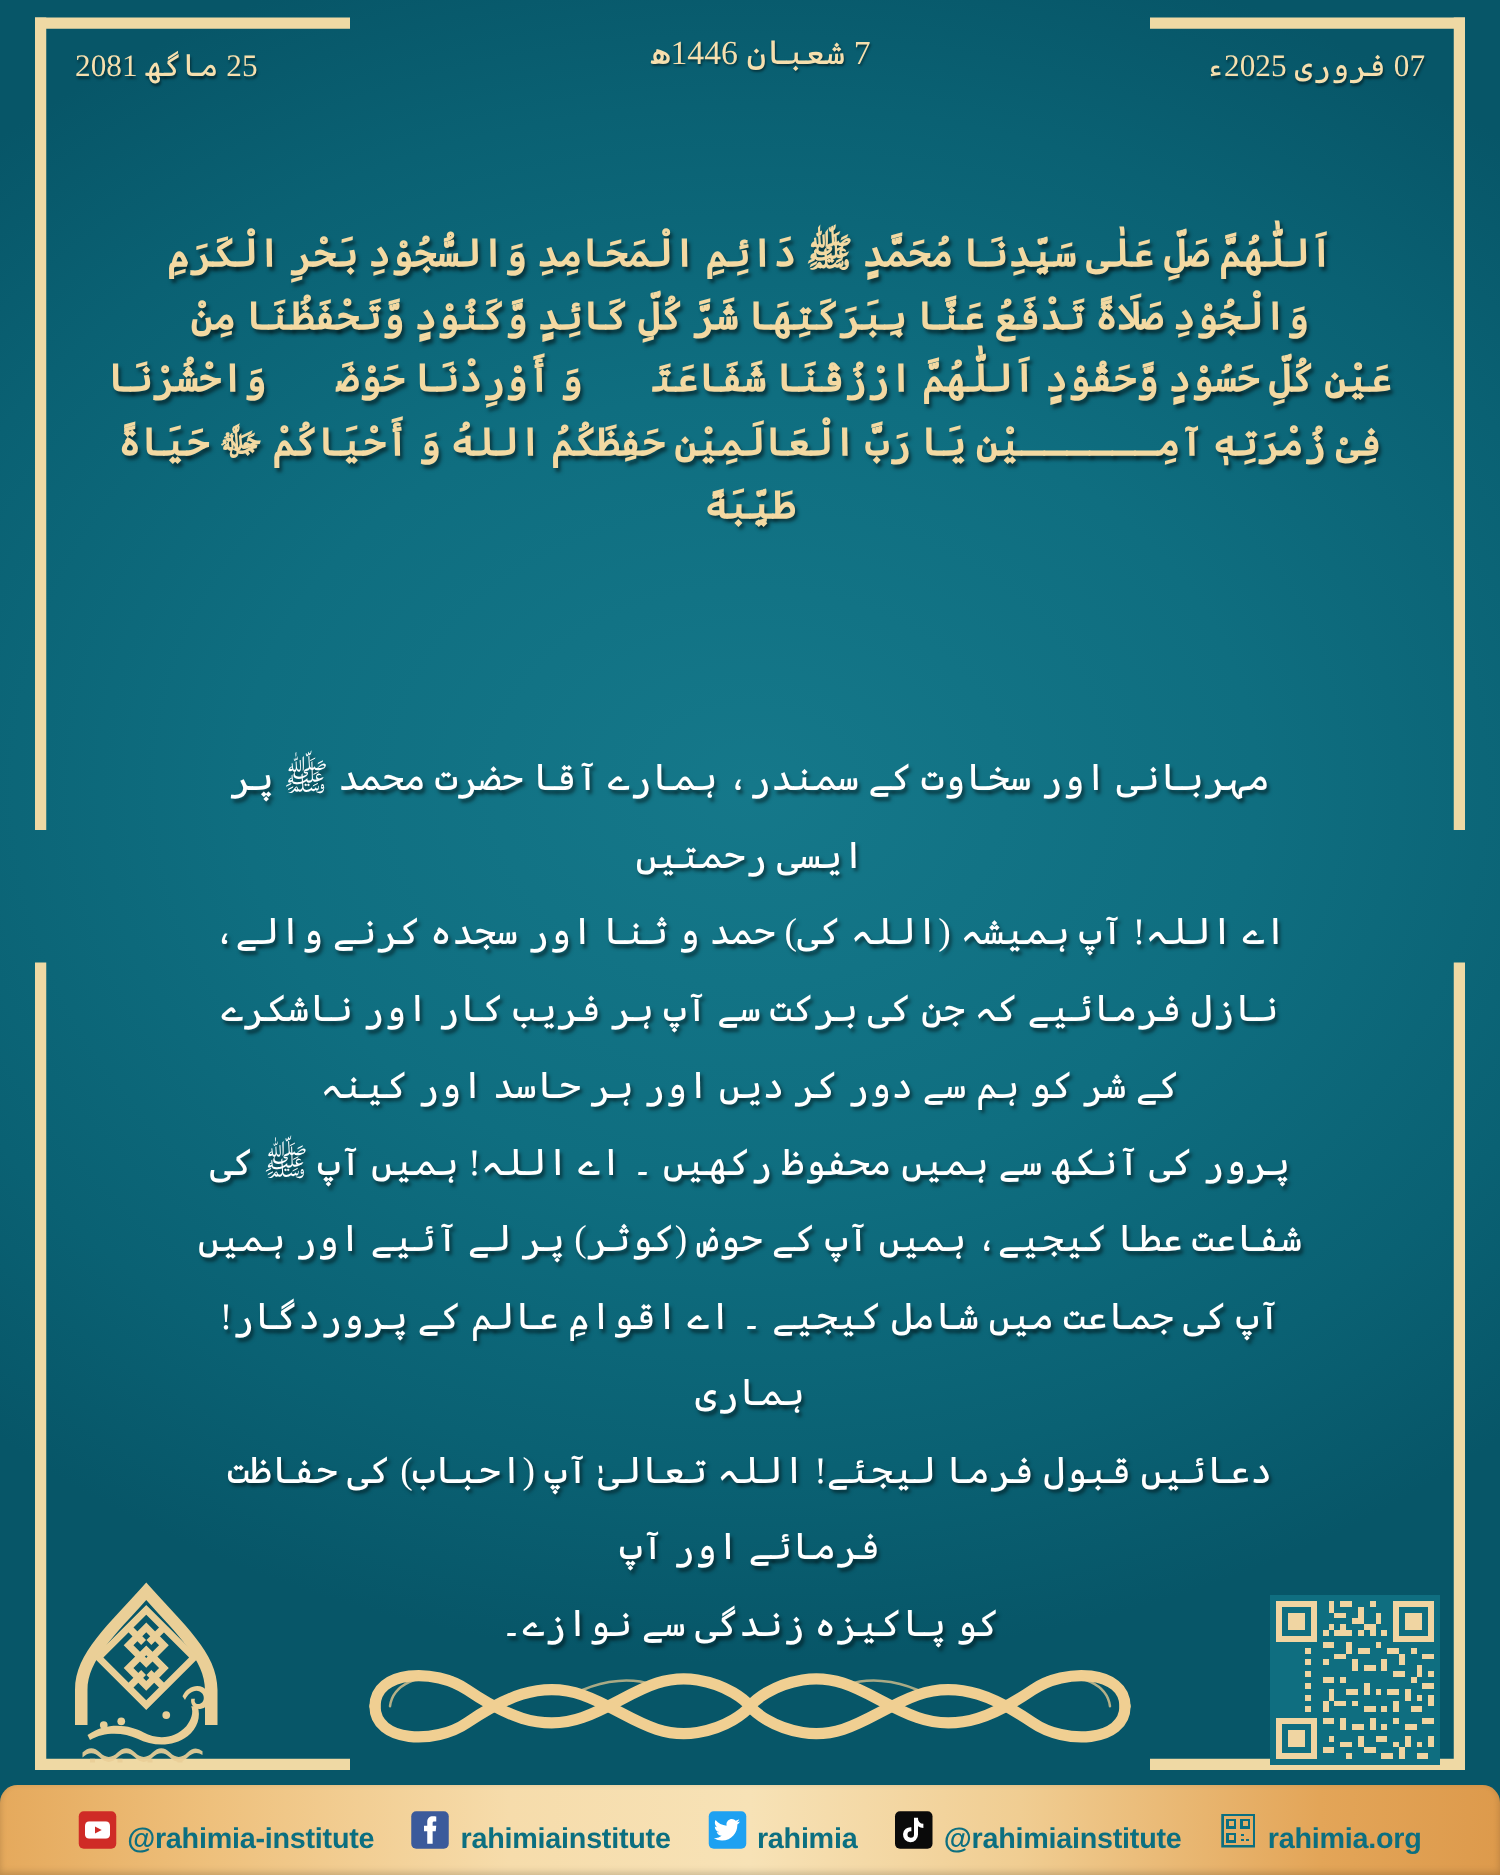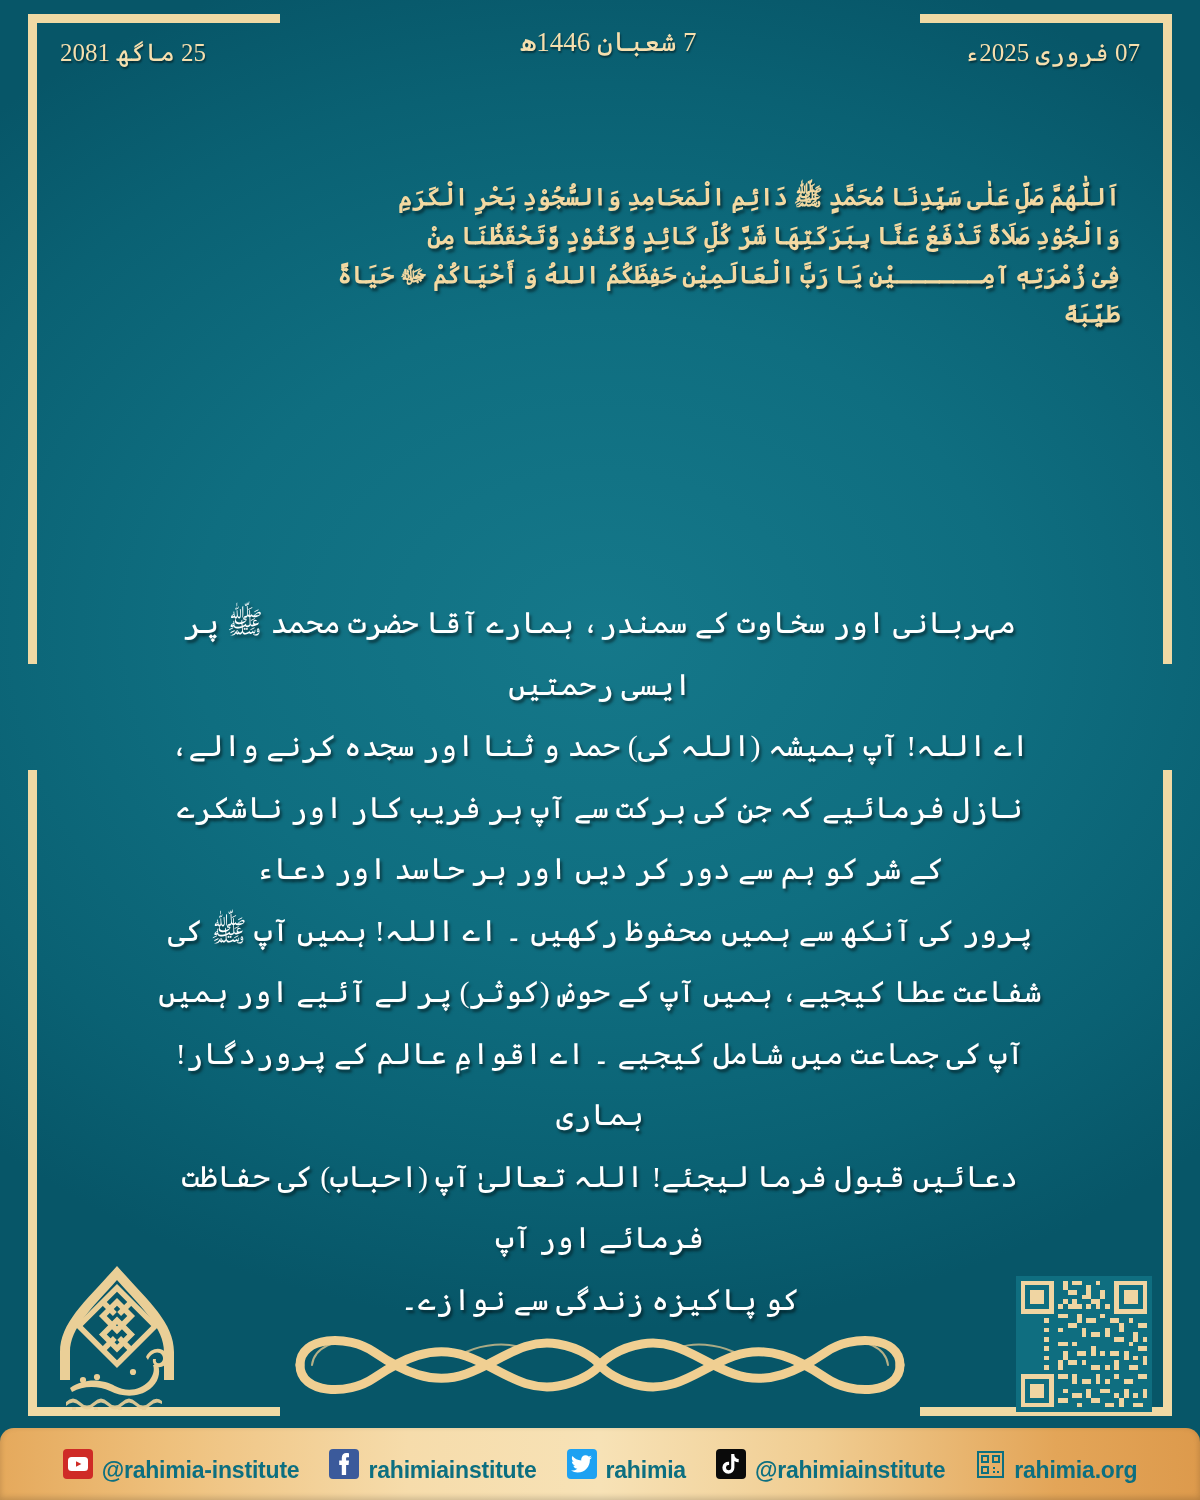--- a/index.html
+++ b/index.html
@@ -60,24 +60,24 @@
     font-size:34px;
     font-weight:bold;
     letter-spacing:.5px;
     text-shadow:2px 3px 4px rgba(0,0,0,.55);
   }
 
   
   .arabic-block {
     position:absolute;
     top:178px; left:80px; right:80px;
-    direction:rtl; text-align:right;
+    direction:rtl; text-align:center;
     color:#f3d9a2;
     font-family:"Liberation Serif", serif;
-    font-size:24px;
+    font-size:31px;
     font-weight:bold;
     line-height:1.62;
     text-shadow:2px 3px 3px rgba(0,0,0,.5);
   }
   .arabic-block .aline { display:block; white-space:nowrap; }
   .arabic-block .aline.tail { white-space:normal; }
 
   
   .urdu-block {
     position:absolute;
@@ -161,29 +161,30 @@
   <div class="frame-seg f-r-v2"></div>
 
   <div class="date date-hijri">7 شعبان 1446ھ</div>
   <div class="date date-greg">07 فروری 2025ء</div>
   <div class="date date-bikrami">25 ماگھ 2081</div>
 
 
   <div class="arabic-block">
     <span class="aline">اَللّٰهُمَّ صَلِّ عَلٰى سَيِّدِنَا مُحَمَّدٍ ﷺ دَائِمِ الْمَحَامِدِ وَالسُّجُوْدِ بَحْرِ الْكَرَمِ</span>
     <span class="aline">وَالْجُوْدِ صَلَاةً تَدْفَعُ عَنَّا بِبَرَكَتِهَا شَرَّ كُلِّ كَائِدٍ وَّكَنُوْدٍ وَّتَحْفَظُنَا مِنْ</span>
+    <span class="aline">عَيْنِ كُلِّ حَسُوْدٍ وَّحَقُوْدٍ اَللّٰهُمَّ ارْزُقْنَا شَفَاعَتَهٗ وَ أَوْرِدْنَا حَوْضَهٗ وَاحْشُرْنَا</span>
     <span class="aline">فِىْ زُمْرَتِهٖ آمِــــــيْن يَا رَبَّ الْعَالَمِيْن حَفِظَكُمُ اللهُ وَ أَحْيَاكُمْ ﷻ حَيَاةً</span>
     <span class="aline tail">طَيِّبَةً</span>
   </div>
 
   <div class="urdu-block">
     <span class="uline">مہربانی اور سخاوت کے سمندر، ہمارے آقا حضرت محمد ﷺ پر ایسی رحمتیں</span>
     <span class="uline">اے اللہ! آپ ہمیشہ (اللہ کی) حمد و ثنا اور سجدہ کرنے والے،</span>
     <span class="uline">نازل فرمائیے کہ جن کی برکت سے آپ ہر فریب کار اور ناشکرے</span>
-    <span class="uline">کے شر کو ہم سے دور کر دیں اور ہر حاسد اور دعاء</span>
+    <span class="uline">کے شر کو ہم سے دور کر دیں اور ہر حاسد اور کینہ</span>
     <span class="uline">پرور کی آنکھ سے ہمیں محفوظ رکھیں ۔ اے اللہ! ہمیں آپ ﷺ کی</span>
     <span class="uline">شفاعت عطا کیجیے، ہمیں آپ کے حوض (کوثر) پر لے آئیے اور ہمیں</span>
     <span class="uline">آپ کی جماعت میں شامل کیجیے ۔ اے اقوامِ عالم کے پروردگار! ہماری</span>
     <span class="uline">دعائیں قبول فرما لیجئے! اللہ تعالیٰ آپ (احباب) کی حفاظت فرمائے اور آپ</span>
     <span class="uline">کو پاکیزہ زندگی سے نوازے۔</span>
   </div>
 
   <div class="logo">
     <svg viewBox="0 0 130 152" xmlns="http://www.w3.org/2000/svg">
 

